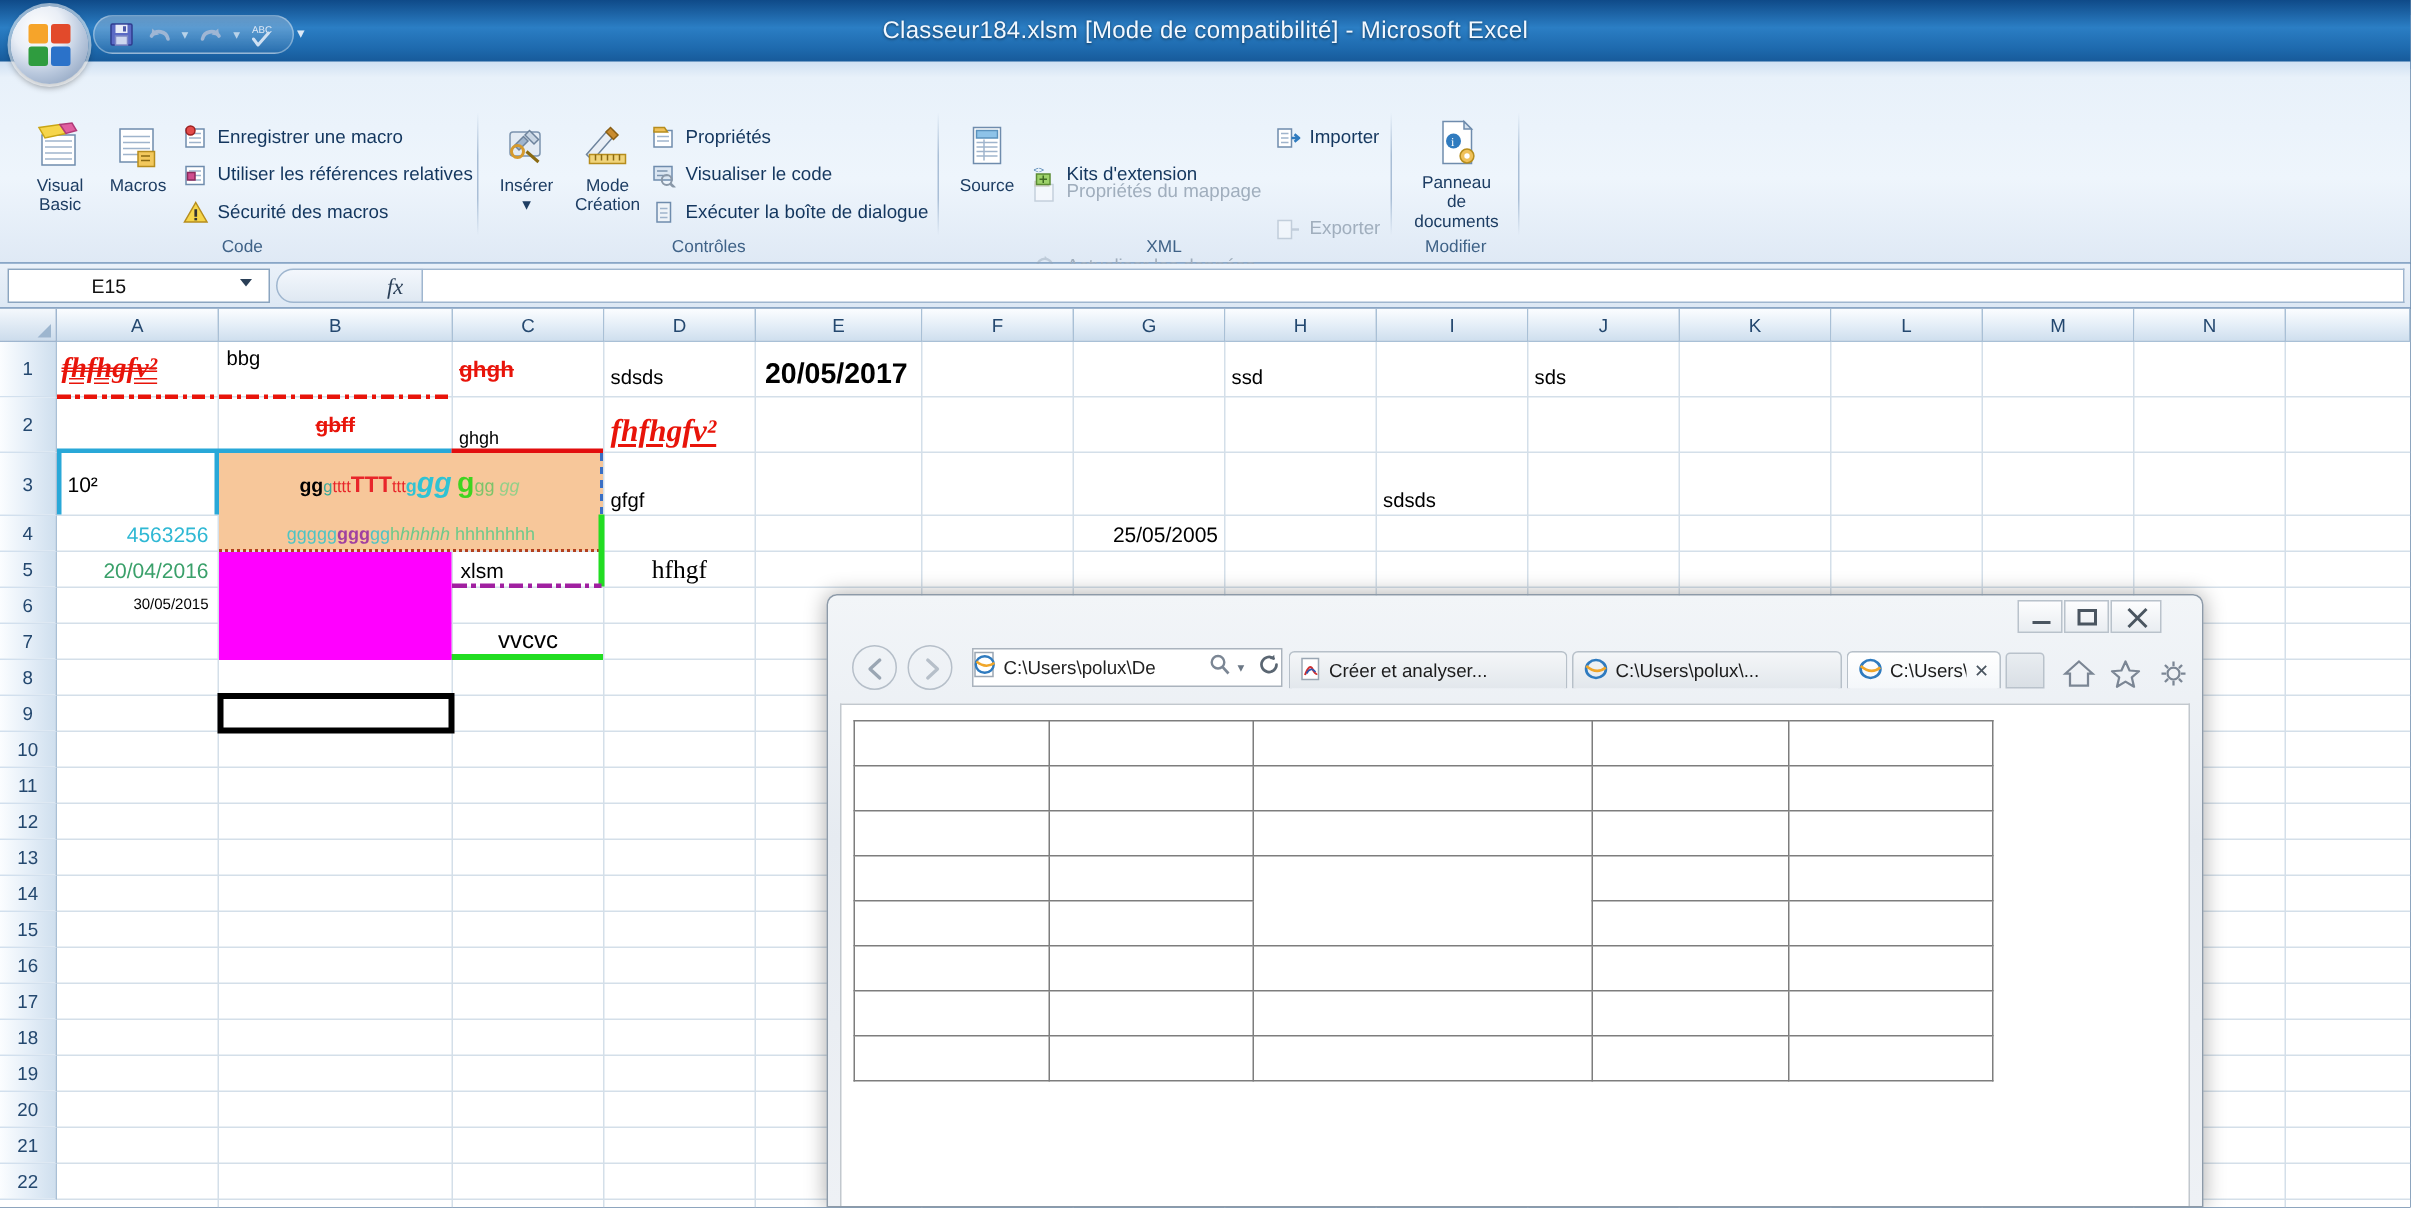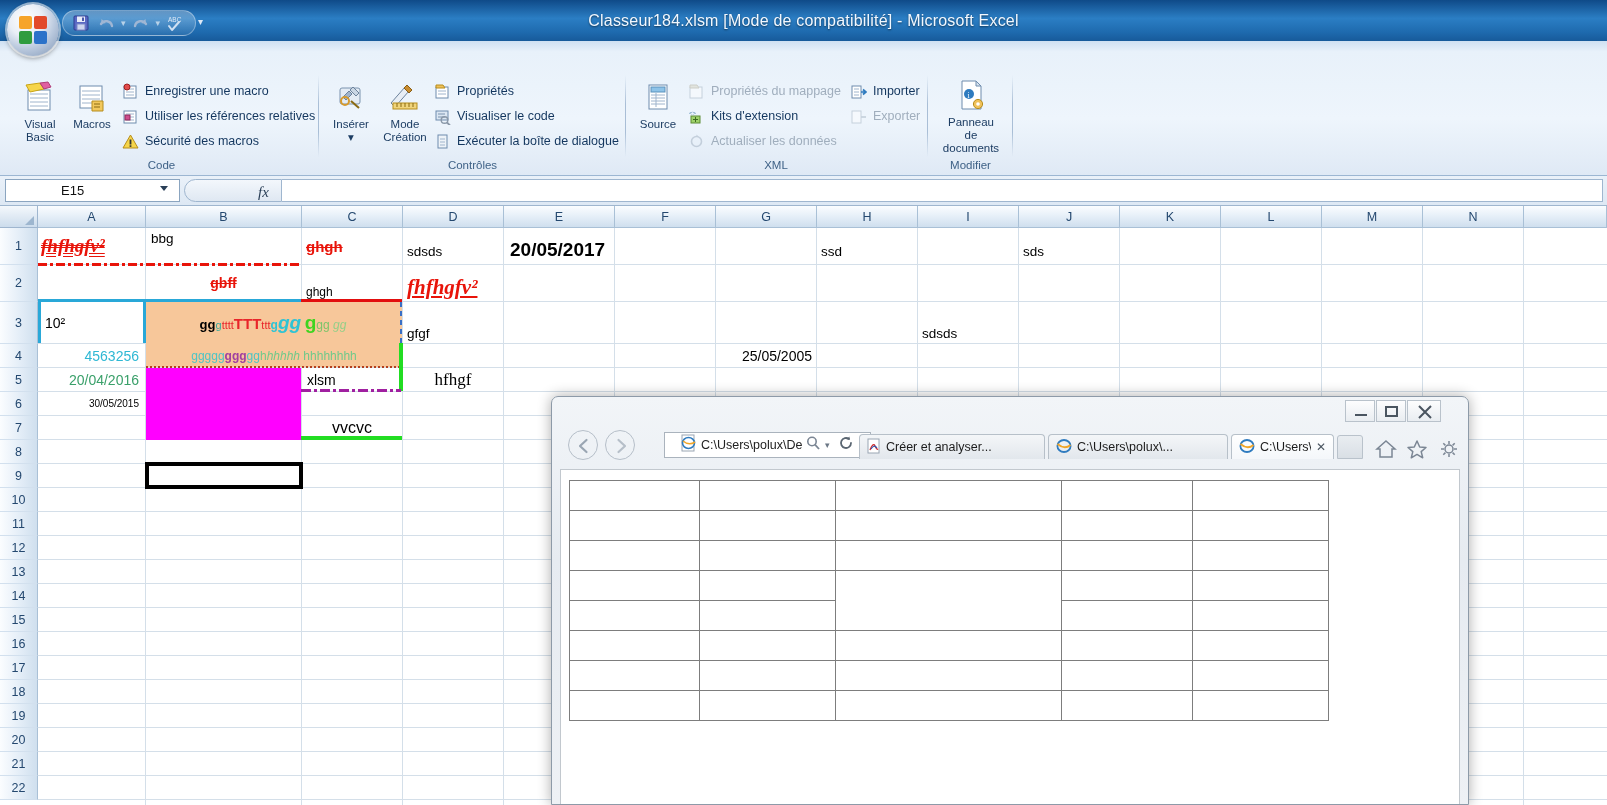--- a/index.html
+++ b/index.html
@@ -102,21 +102,21 @@
   }
   .big-btn{
     position:absolute; text-align:center; cursor:pointer; width:56px;
   }
   .big-btn .bicon{ height:34px; position:relative; margin:0 auto 3px; }
   .big-btn .blabel{ font-size:11.5px; color:#1d3d63; line-height:13px; }
   .small-btn{
     position:absolute; height:22px; display:flex; align-items:center; gap:6px;
     font-size:12.5px; color:#13365e; cursor:pointer; white-space:nowrap;
   }
-  .small-btn.disabled{ color:#a0aebd; cursor:default; }
+  .small-btn.disabled{ color:#a0aebd; cursor:default;margin-top:36px; }
   .si{ width:17px; height:17px; position:relative; flex:0 0 17px; }
 
   
   #formula-bar{
     position:absolute; left:0; top:176px; width:1607px; height:30px;
     background:linear-gradient(180deg,#eaf1f9 0%,#dde8f4 100%);
     border-bottom:1px solid #9fb6cf;
   }
   #name-box{
     position:absolute; left:5px; top:3px; width:175px; height:23px;
@@ -198,21 +198,21 @@
   }
   .ie-winbtn:first-of-type{ border-radius:0; }
   #ie-navrow{ position:absolute; left:0; top:28px; width:100%; height:40px; }
   .nav-circle{
     position:absolute; top:5px; width:30px; height:30px; border-radius:50%;
     border:1px solid #b6bfc9; cursor:pointer;
   }
   #ie-addressbar{
     position:absolute; left:96px; top:7px; width:207px; height:26px;
     background:#fff; border:1px solid #aab3bd; display:flex; align-items:center; gap:4px;
-    padding:0 16px; cursor:text;margin-left:16px;
+    padding:0 0; cursor:text;
   }
   #ie-addr-text{ font-size:12.5px; color:#222; flex:1; white-space:nowrap; overflow:hidden; }
   .ie-tab{
     position:absolute; top:9px; height:25px;
     border:1px solid #b7c0c9; border-bottom:none; border-radius:4px 4px 0 0;
     display:flex; align-items:center; gap:5px; padding:0 7px;
     font-size:12.5px; color:#1c1c1c; cursor:pointer; white-space:nowrap;
     background:linear-gradient(180deg,#f4f6f8,#e2e7ec);
   }
   .ie-tab.active{ background:linear-gradient(180deg,#ffffff,#f4f7fa); }

